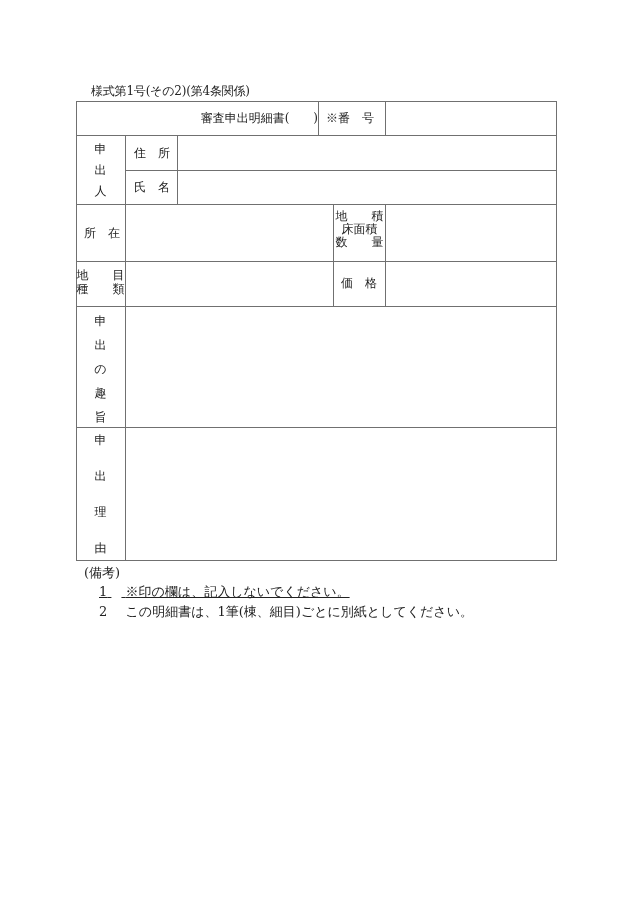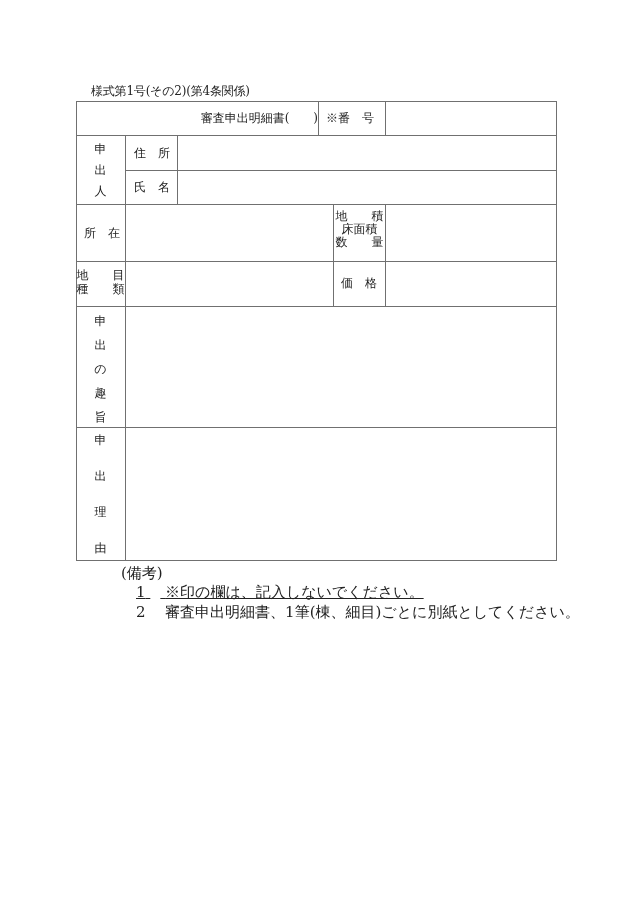--- a/index.html
+++ b/index.html
@@ -10,21 +10,21 @@
   }
   .abs { position: absolute; }
   .form-title {
     left: 91px; top: 83px; font-size: 12px; letter-spacing: -0.2px; white-space: nowrap;
   }
   .hl { position: absolute; height: 0; border-top: 1px solid #707070; }
   .vl { position: absolute; width: 0; border-left: 1px solid #707070; }
   .cell-text { position: absolute; font-size: 12px; white-space: nowrap; line-height: 1; }
   .center { text-align: right; }
   .vstack { position: absolute; display: flex; flex-direction: column; align-items: center; font-size: 12px; line-height: 1; }
-  .notes { position: absolute; font-size: 15px; white-space: nowrap; margin-left: 37px; }
+  .notes { position: absolute; font-size: 13px; white-space: nowrap; }
   .input-area { position: absolute; background: transparent; }
 </style>
 </head>
 <body>
 
 <div class="abs form-title">様式第1号(その2)(第4条関係)</div>
 
 <div>
 
   <div class="hl" style="left:76px; top:101px; width:481px;"></div>
@@ -96,14 +96,14 @@
 
 <div class="notes" style="left:84px; top:564px;">(備考)</div>
 <div class="notes" style="left:99px; top:583px;text-decoration:underline;">
   <span>1</span>
   <span style="display:inline-block; width:10px;"></span>
   <span>※印の欄は、記入しないでください。</span>
 </div>
 <div class="notes" style="left:99px; top:603px;">
   <span>2</span>
   <span style="display:inline-block; width:10px;"></span>
-  <span>審査申出明細書、1筆(棟、細目)ごとに別紙としてください。</span>
+  <span>この明細書は、1筆(棟、細目)ごとに別紙としてください。</span>
 </div>
 
 </body></html>

